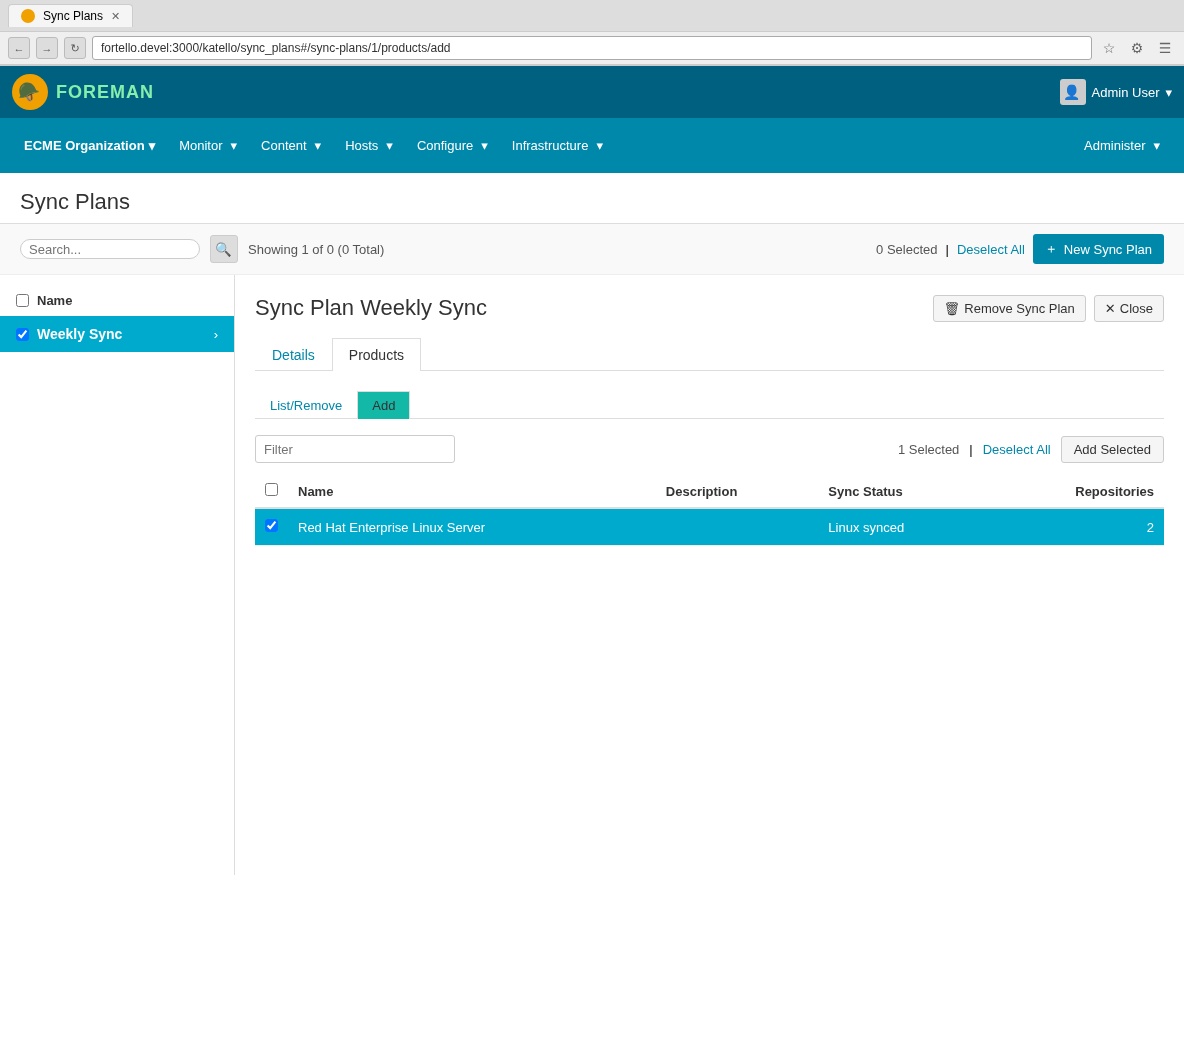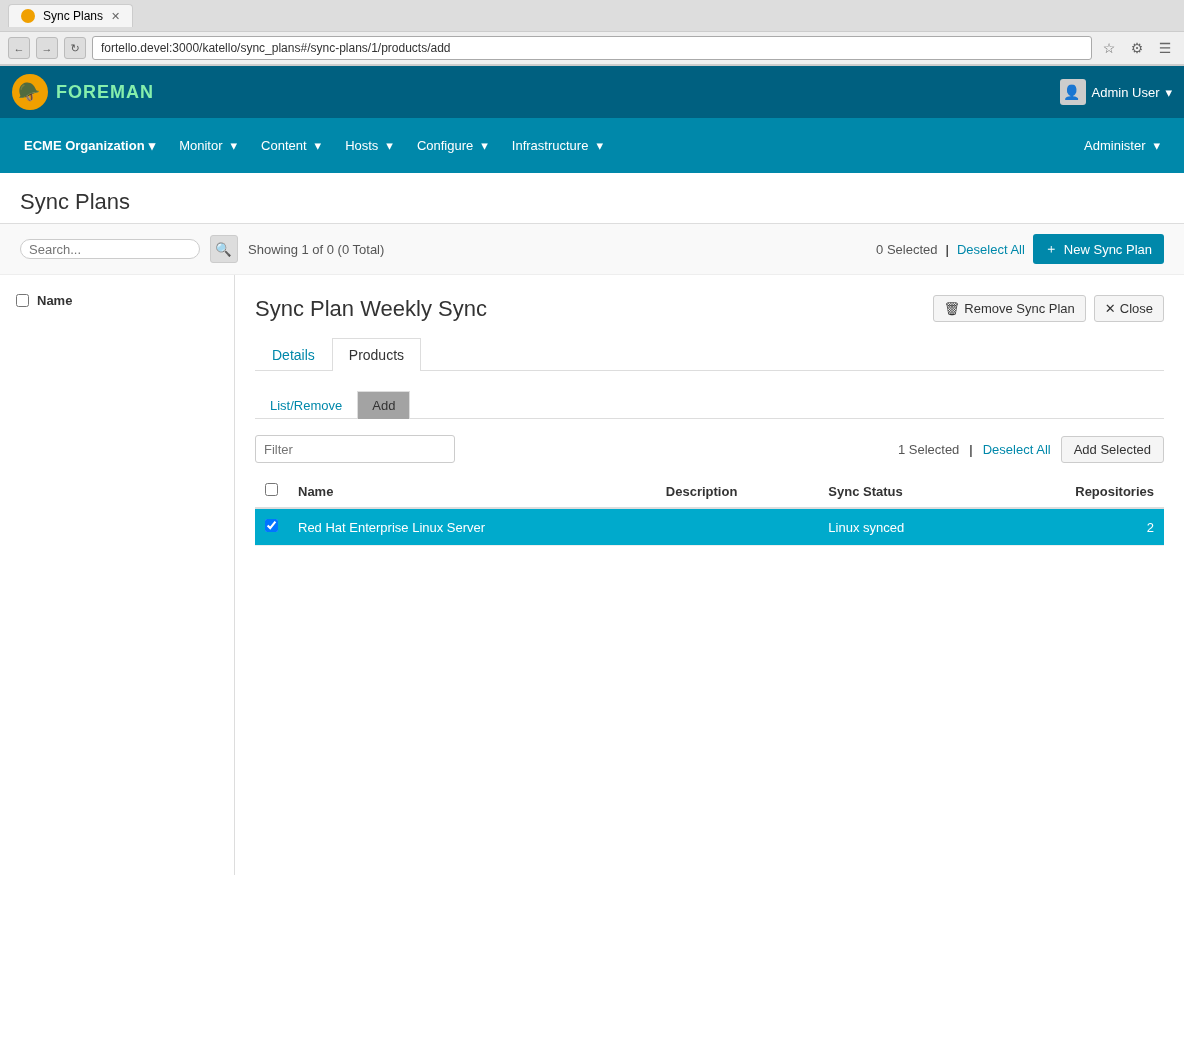--- a/index.html
+++ b/index.html
@@ -55,35 +55,35 @@
     .sidebar-checkbox { }
     .sidebar-title { font-weight: bold; font-size: 13px; color: #333; }
     .sidebar-item { display: flex; align-items: center; padding: 10px 16px; cursor: pointer; gap: 8px; }
     .sidebar-item.active { background: #00aacc; color: white; }
     .sidebar-item.active .sidebar-item-label { color: white; font-weight: bold; }
     .sidebar-item-label { font-size: 14px; }
     .sidebar-item-arrow { margin-left: auto; }
 
     
     .content-area { flex: 1; padding: 20px; }
-    .content-header { display: flex; align-items: center; justify-content: space-between; margin-bottom: 16px; }
+    .content-header { display: flex; justify-content: space-between; margin-bottom: 16px; }
     .sync-plan-title { font-size: 22px; color: #333; font-weight: normal; }
     .content-actions { display: flex; gap: 8px; }
     .action-btn { padding: 5px 10px; border: 1px solid #ccc; border-radius: 3px; background: #f5f5f5; cursor: pointer; font-size: 13px; display: flex; align-items: center; gap: 4px; color: #333; }
 
     
     .tabs { display: flex; border-bottom: 1px solid #ddd; margin-bottom: 20px; }
     .tab { padding: 8px 16px; cursor: pointer; font-size: 14px; color: #0088aa; border: 1px solid transparent; border-bottom: none; margin-bottom: -1px; }
     .tab.active { background: white; border-color: #ddd; border-bottom-color: white; color: #333; }
 
     
     .section-title { font-size: 16px; color: #333; margin-bottom: 14px; font-weight: normal; }
     .sub-tabs { display: flex; border-bottom: 1px solid #ddd; margin-bottom: 16px; }
     .sub-tab { padding: 6px 14px; cursor: pointer; font-size: 13px; color: #0088aa; border: 1px solid transparent; border-bottom: none; margin-bottom: -1px; }
-    .sub-tab.active { background: #a3a3a3; border-color: #ddd; border-bottom-color: white; color: #333; }
+    .sub-tab.active { background: #14b8a6; border-color: #ddd; border-bottom-color: white; color: #333; }
 
     
     .filter-bar { display: flex; align-items: flex-end; justify-content: space-between; margin-bottom: 12px; }
     .filter-input { height: 28px; border: 1px solid #ccc; border-radius: 3px; padding: 0 8px; font-size: 13px; width: 200px; }
     .filter-right { display: flex; align-items: center; gap: 10px; }
     .filter-selected-info { color: #555; font-size: 13px; }
 
     .add-selected-btn { background: #f5f5f5; border: 1px solid #ccc; border-radius: 3px; padding: 5px 12px; cursor: pointer; font-size: 13px; color: #333; }
 
     
@@ -188,20 +188,25 @@
       </button>
     </div>
   </div>
 
   <div class="main-layout">
 
     <div class="sidebar">
       <div class="sidebar-header">
         <input type="checkbox" class="sidebar-checkbox" style="">
         <span class="sidebar-title">Name</span>
+      </div>
+      <div class="sidebar-item active">
+        <input type="checkbox" checked="" style="">
+        <span class="sidebar-item-label">Weekly Sync</span>
+        <span class="sidebar-item-arrow">›</span>
       </div>
     </div>
 
     <div class="content-area">
 
       <div class="content-header">
         <h2 class="sync-plan-title">Sync Plan Weekly Sync</h2>
         <div class="content-actions">
           <button class="action-btn">
             <span>🗑</span>

